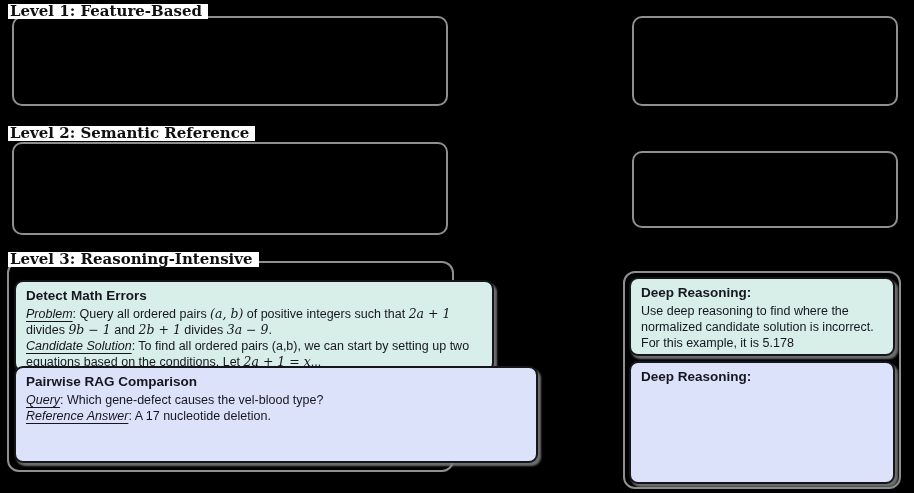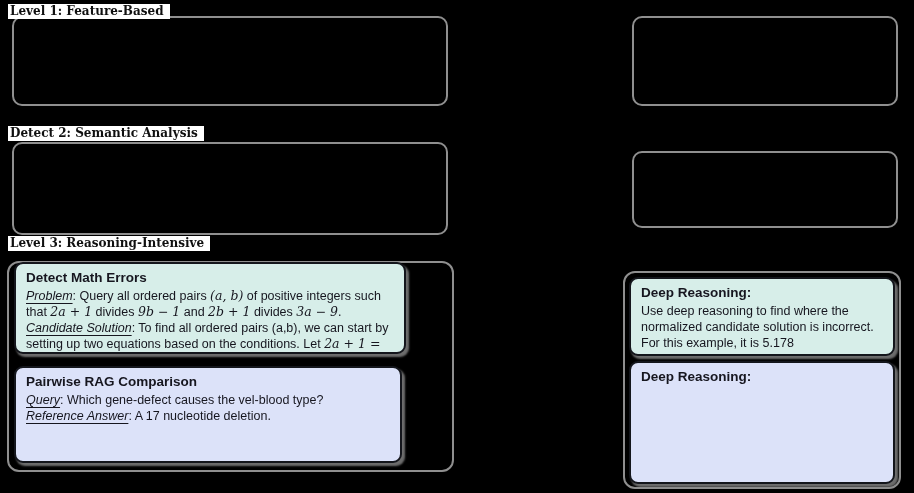--- a/index.html
+++ b/index.html
@@ -15,21 +15,21 @@
     overflow: hidden;
     font-family: "Liberation Sans", sans-serif;
   }
   .level-label {
     position: absolute;
     display: inline-block;
     background: var(--label-bg, #ffffff);
     color: #101010;
     font-family: "DejaVu Serif", serif;
     font-weight: bold;
-    font-size: 12px;
+    font-size: 15px;
     line-height: 14px;
     padding: 0 6px 1px 2px;
     z-index: 3;
     white-space: nowrap;
   }
   .frame {
     position: absolute;
     border: 2px solid var(--box-border, #8f8f8f);
     border-radius: 10px;
     background: transparent;
@@ -76,35 +76,35 @@
 </style>
 </head>
 <body>
 
 <div class="canvas">
 
   <div class="level-label" style="left:8px; top:4px;">Level 1: Feature-Based</div>
   <div class="frame" style="left:12px; top:16px; width:436px; height:90px;"></div>
   <div class="frame" style="left:632px; top:16px; width:266px; height:90px;"></div>
 
-  <div class="level-label" style="left:8px; top:126px;">Detect 2: Semantic Analysis</div>
+  <div class="level-label" style="left:8px; top:126px;">Level 2: Semantic Reference</div>
   <div class="frame" style="left:12px; top:142px; width:436px; height:93px;"></div>
   <div class="frame" style="left:632px; top:151px; width:266px; height:77px;"></div>
 
-  <div class="level-label" style="left:8px; top:236px;">Level 3: Reasoning-Intensive</div>
+  <div class="level-label" style="left:8px; top:252px;">Level 3: Reasoning-Intensive</div>
 
   <div class="frame outer" style="left:7px; top:261px; width:447px; height:211px;"></div>
 
-  <div class="card mint" style="left:14px; top:262px; width:392px; height:92px;">
+  <div class="card mint" style="left:14px; top:280px; width:480px; height:92px;">
     <div class="card-title">Detect Math Errors</div>
     <p><span class="u">Problem</span><span>: Query all ordered pairs </span><span class="math">(a, b)</span><span> of positive integers such that </span><span class="math">2a + 1</span><span> divides </span><span class="math">9b − 1</span><span> and </span><span class="math">2b + 1</span><span> divides </span><span class="math">3a − 9</span><span>.</span></p>
     <p><span class="u">Candidate Solution</span><span>: To find all ordered pairs (a,b), we can start by setting up two equations based on the conditions. Let </span><span class="math">2a + 1 = x</span><span>...</span></p>
   </div>
 
-  <div class="card lavender" style="left:14px; top:366px; width:388px; height:97px;">
+  <div class="card lavender" style="left:14px; top:366px; width:524px; height:97px;">
     <div class="card-title">Pairwise RAG Comparison</div>
     <p><span class="u">Query</span><span>: Which gene-defect causes the vel-blood type?</span></p>
     <p><span class="u">Reference Answer</span><span>: A 17 nucleotide deletion.</span></p>
   </div>
 
   <div class="frame outer" style="left:623px; top:271px; width:278px; height:218px;"></div>
 
   <div class="card mint" style="left:629px; top:277px; width:266px; height:79px;">
     <div class="card-title">Deep Reasoning:</div>
     <p>Use deep reasoning to find where the normalized candidate solution is incorrect. For this example, it is 5.178</p>

